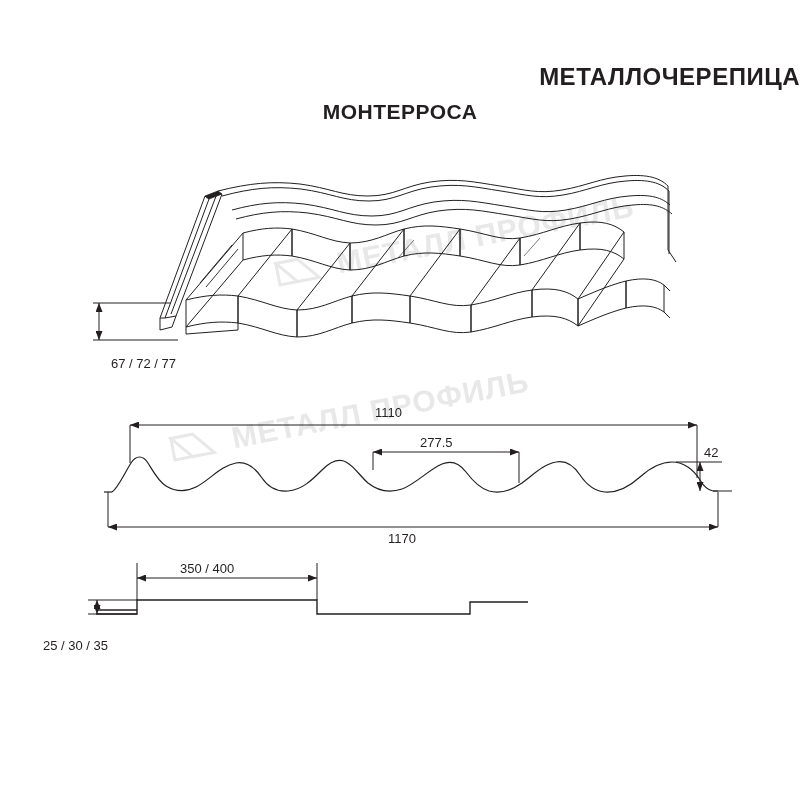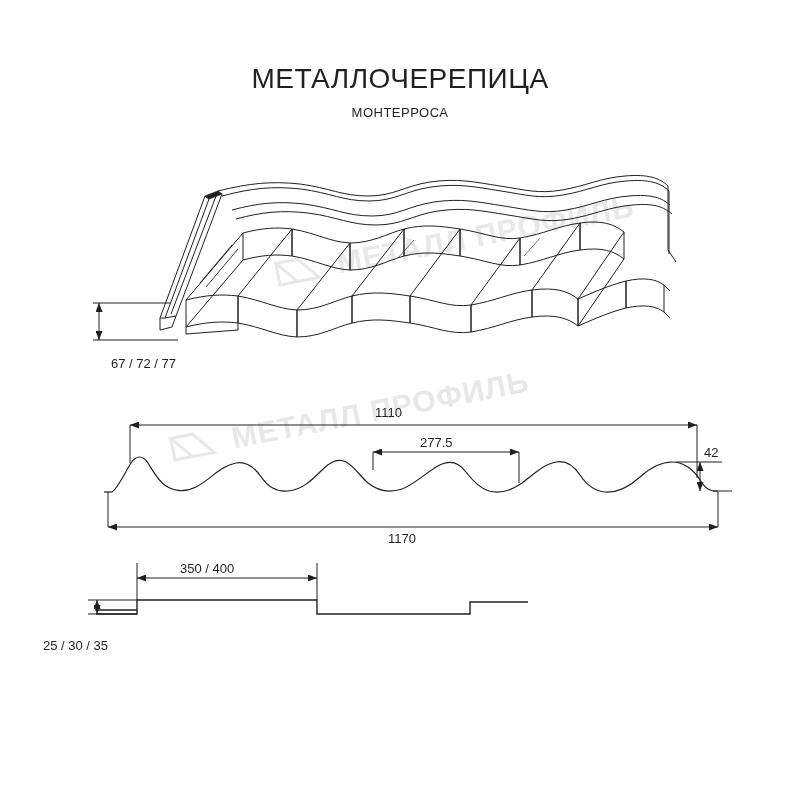--- a/index.html
+++ b/index.html
@@ -21,29 +21,30 @@
     height: 800px;
   }
   .title-block {
     position: absolute;
     top: 64px;
     left: 0;
     width: 800px;
     text-align: center;
   }
   .title-main {
-    font-size: 28px;
-    font-weight: normal;
+    font-size: 24px;
+    font-weight: bold;
     letter-spacing: 0.5px;
     color: #231f20;
     line-height: 1.1;
+    text-align: right;
   }
   .title-sub {
-    font-size: 13px;
-    font-weight: normal;
+    font-size: 21px;
+    font-weight: bold;
     letter-spacing: 0.5px;
     margin-top: 10px;
     color: #231f20;
   }
   svg.drawing {
     position: absolute;
     top: 0;
     left: 0;
   }
   .dim-label {

